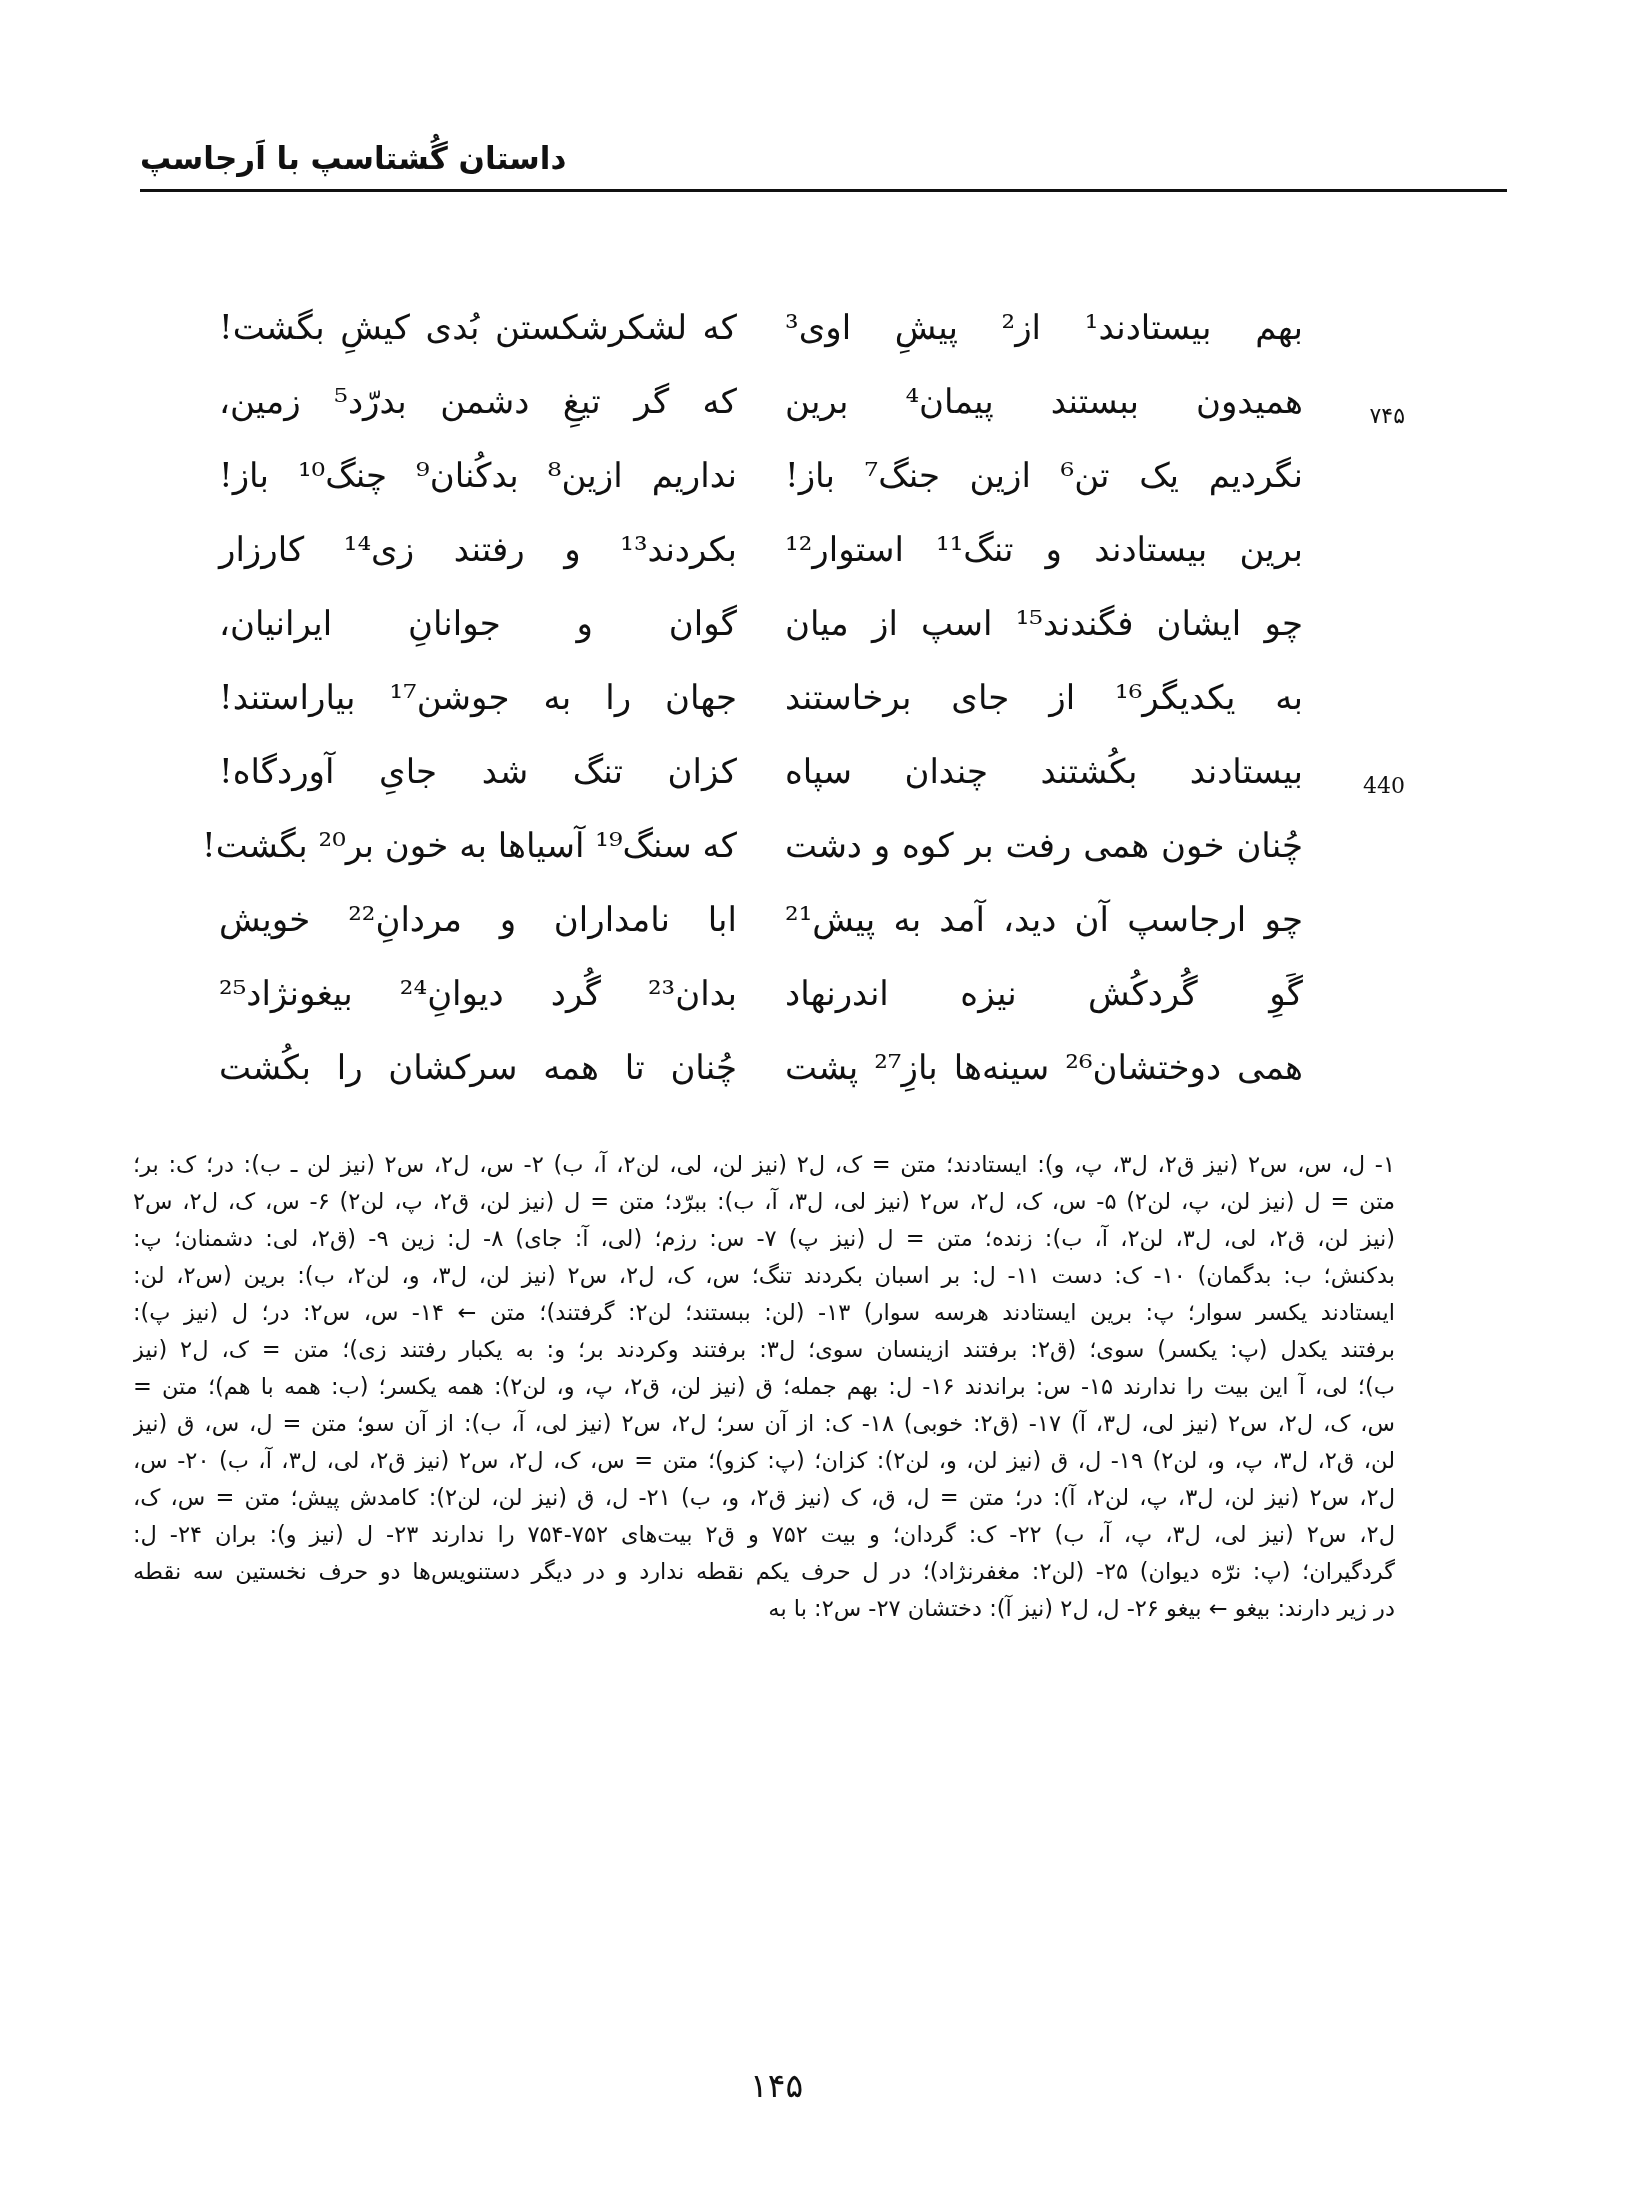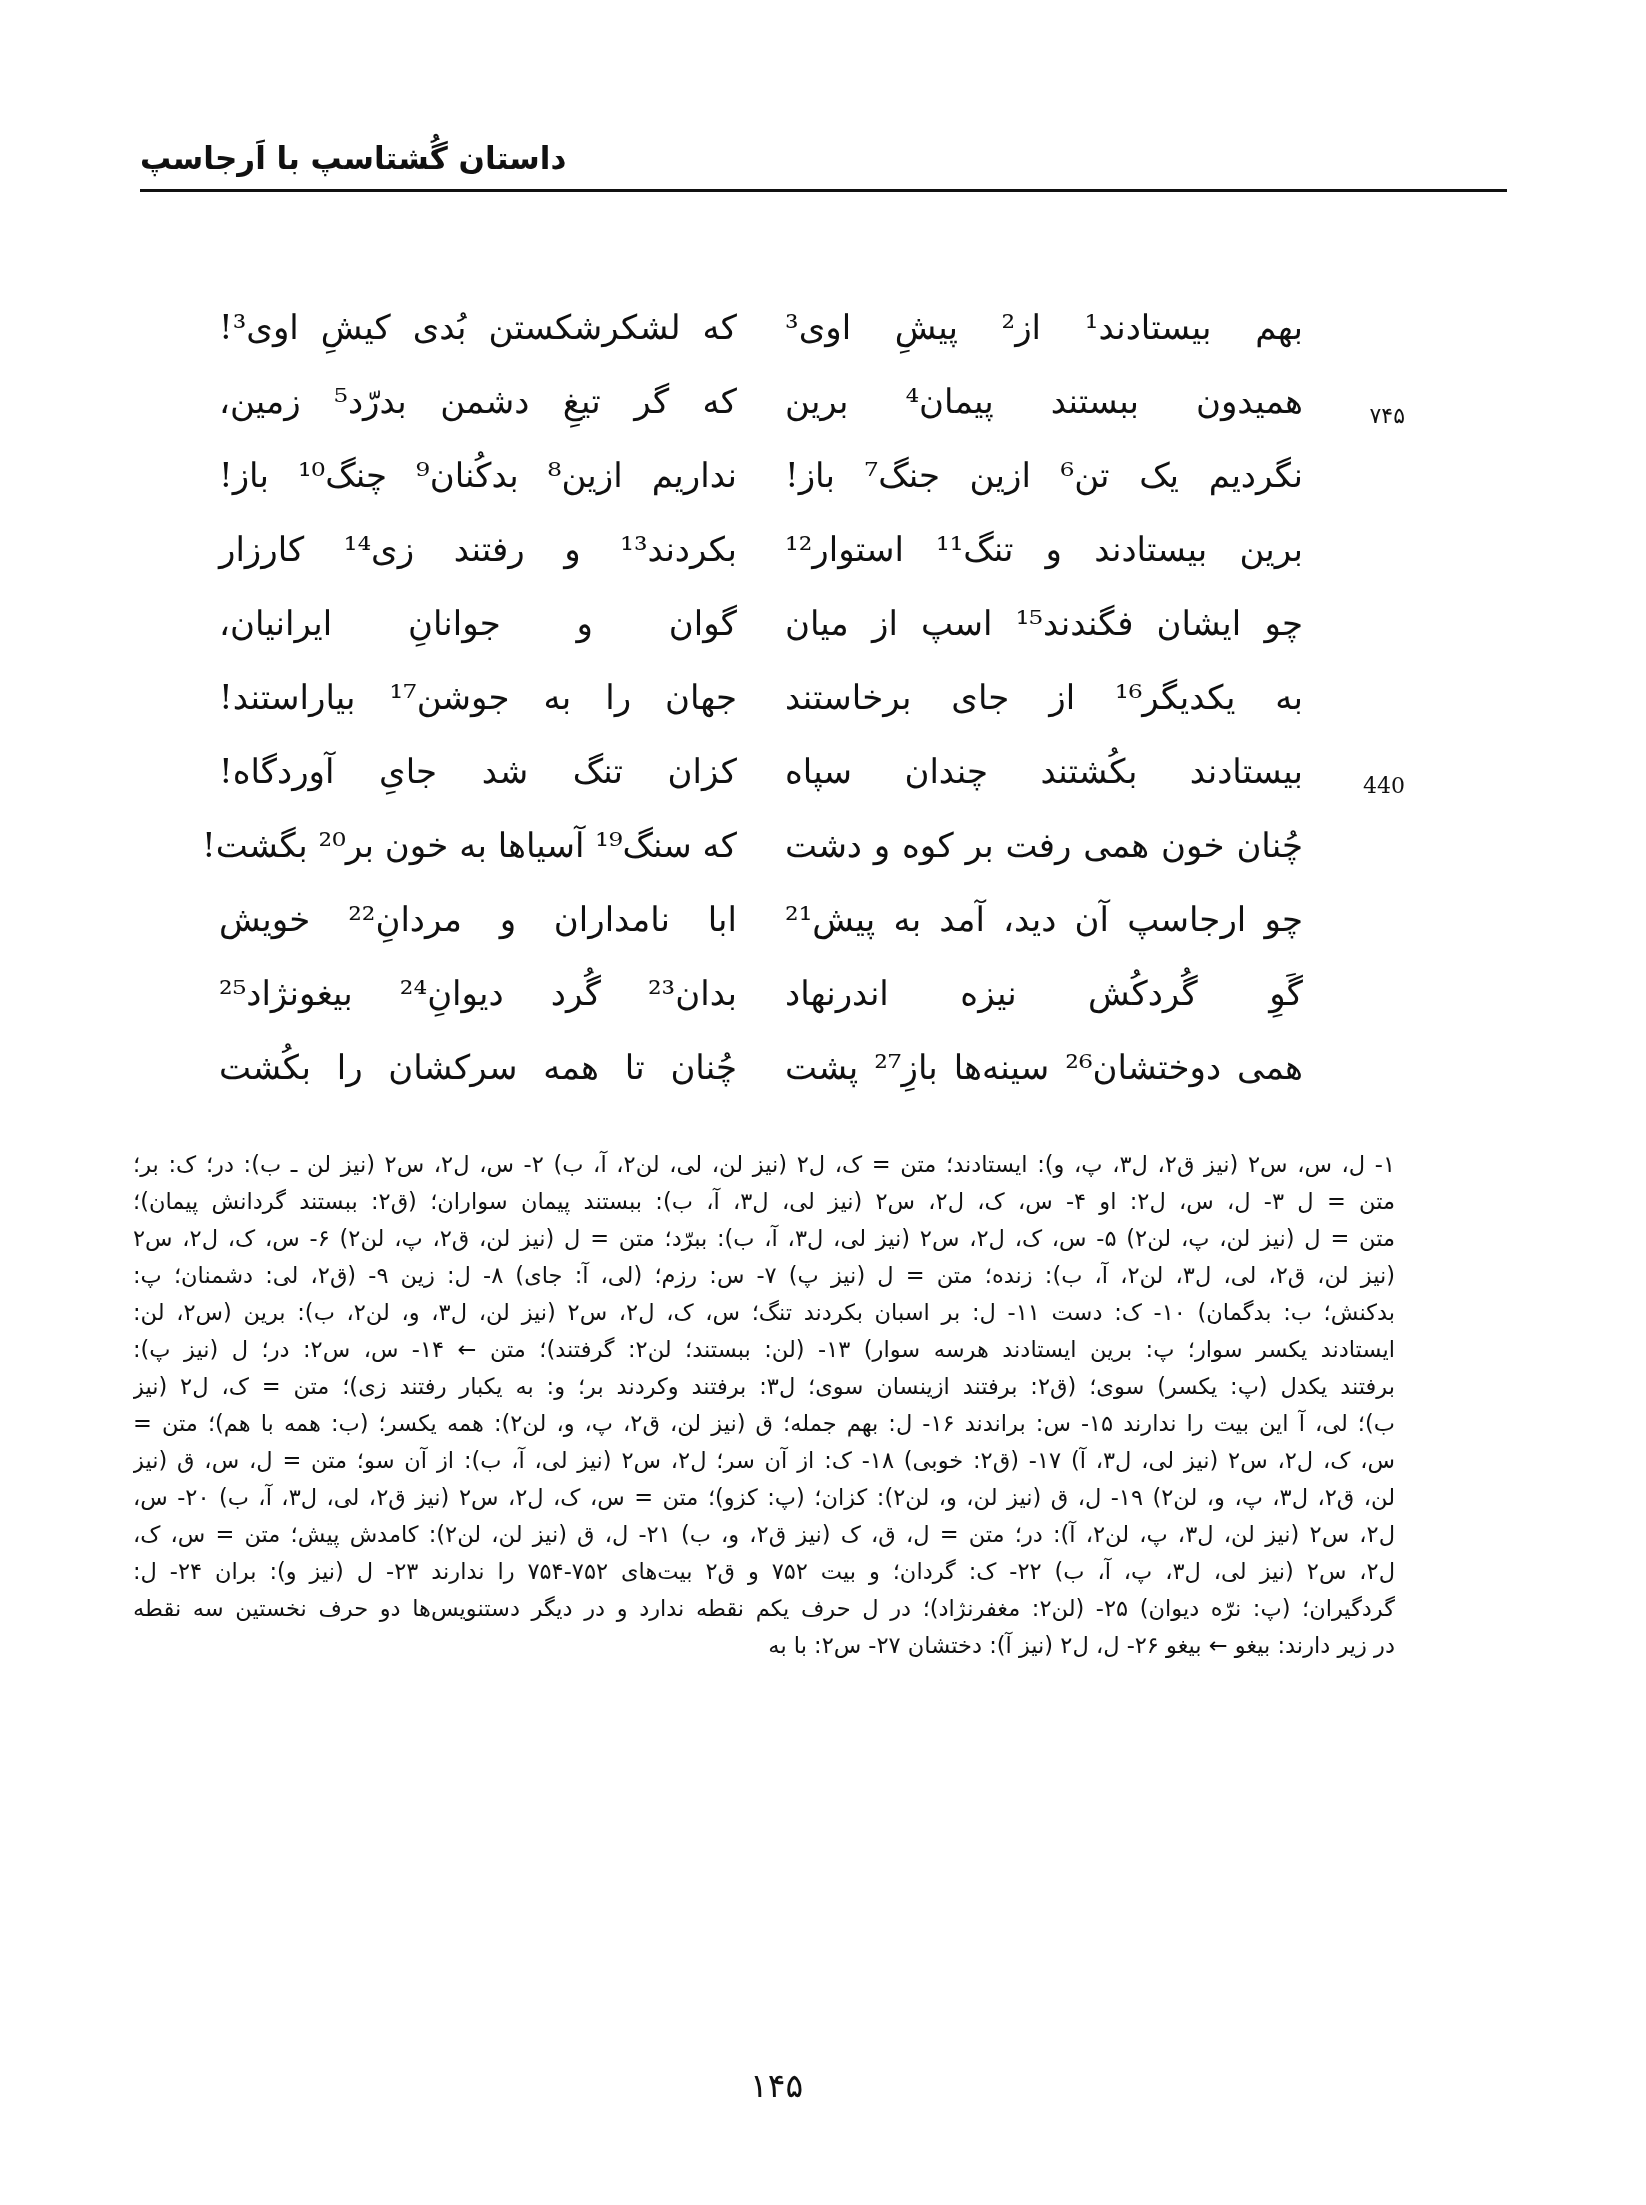--- a/index.html
+++ b/index.html
@@ -51,21 +51,21 @@
 
 <div class="page-header">
   <div class="header-title">داستان گُشتاسپ با اَرجاسپ</div>
   <div class="header-rule"></div>
 </div>
 
 <div class="poem">
   <div class="row">
     <span class="line-num"></span>
     <span class="hemi hemi-right">بهم بیستادند¹ از² پیشِ اوی³</span>
-    <span class="hemi hemi-left">که لشکرشکستن بُدی کیشِ اوی³!</span>
+    <span class="hemi hemi-left">که لشکرشکستن بُدی کیشِ بگشت!</span>
   </div>
   <div class="row">
     <span class="line-num">۷۴۵</span>
     <span class="hemi hemi-right">همیدون ببستند پیمان⁴ برین</span>
     <span class="hemi hemi-left">که گر تیغِ دشمن بدرّد⁵ زمین،</span>
   </div>
   <div class="row">
     <span class="line-num"></span>
     <span class="hemi hemi-right">نگردیم یک تن⁶ ازین جنگ⁷ باز!</span>
     <span class="hemi hemi-left">نداریم ازین⁸ بدکُنان⁹ چنگ¹⁰ باز!</span>
@@ -107,21 +107,20 @@
   </div>
   <div class="row">
     <span class="line-num"></span>
     <span class="hemi hemi-right">همی دوختشان²⁶ سینه‌ها بازِ²⁷ پشت</span>
     <span class="hemi hemi-left">چُنان تا همه سرکشان را بکُشت</span>
   </div>
 </div>
 
 <div class="footnotes">
   <span class="fn-line">۱- ل، س، س۲ (نیز ق۲، ل۳، پ، و): ایستادند؛ متن = ک، ل۲ (نیز لن، لی، لن۲، آ، ب) ۲- س، ل۲، س۲ (نیز لن ـ ب): در؛ ک: بر؛</span>
-  <span class="fn-line">متن = ل ۳- ل، س، ل۲: او ۴- س، ک، ل۲، س۲ (نیز لی، ل۳، آ، ب): ببستند پیمان سواران؛ (ق۲: ببستند گردانش پیمان)؛</span>
   <span class="fn-line">متن = ل (نیز لن، پ، لن۲) ۵- س، ک، ل۲، س۲ (نیز لی، ل۳، آ، ب): ببرّد؛ متن = ل (نیز لن، ق۲، پ، لن۲) ۶- س، ک، ل۲، س۲</span>
   <span class="fn-line">(نیز لن، ق۲، لی، ل۳، لن۲، آ، ب): زنده؛ متن = ل (نیز پ) ۷- س: رزم؛ (لی، آ: جای) ۸- ل: زین ۹- (ق۲، لی: دشمنان؛ پ:</span>
   <span class="fn-line">بدکنش؛ ب: بدگمان) ۱۰- ک: دست ۱۱- ل: بر اسبان بکردند تنگ؛ س، ک، ل۲، س۲ (نیز لن، ل۳، و، لن۲، ب): برین (س۲، لن:</span>
   <span class="fn-line">ایستادند یکسر سوار؛ پ: برین ایستادند هرسه سوار) ۱۳- (لن: ببستند؛ لن۲: گرفتند)؛ متن ← ۱۴- س، س۲: در؛ ل (نیز پ):</span>
   <span class="fn-line">برفتند یکدل (پ: یکسر) سوی؛ (ق۲: برفتند ازینسان سوی؛ ل۳: برفتند وکردند بر؛ و: به یکبار رفتند زی)؛ متن = ک، ل۲ (نیز</span>
   <span class="fn-line">ب)؛ لی، آ این بیت را ندارند ۱۵- س: براندند ۱۶- ل: بهم جمله؛ ق (نیز لن، ق۲، پ، و، لن۲): همه یکسر؛ (ب: همه با هم)؛ متن =</span>
   <span class="fn-line">س، ک، ل۲، س۲ (نیز لی، ل۳، آ) ۱۷- (ق۲: خوبی) ۱۸- ک: از آن سر؛ ل۲، س۲ (نیز لی، آ، ب): از آن سو؛ متن = ل، س، ق (نیز</span>
   <span class="fn-line">لن، ق۲، ل۳، پ، و، لن۲) ۱۹- ل، ق (نیز لن، و، لن۲): کزان؛ (پ: کزو)؛ متن = س، ک، ل۲، س۲ (نیز ق۲، لی، ل۳، آ، ب) ۲۰- س،</span>
   <span class="fn-line">ل۲، س۲ (نیز لن، ل۳، پ، لن۲، آ): در؛ متن = ل، ق، ک (نیز ق۲، و، ب) ۲۱- ل، ق (نیز لن، لن۲): کامدش پیش؛ متن = س، ک،</span>
   <span class="fn-line">ل۲، س۲ (نیز لی، ل۳، پ، آ، ب) ۲۲- ک: گردان؛ و بیت ۷۵۲ و ق۲ بیت‌های ۷۵۲-۷۵۴ را ندارند ۲۳- ل (نیز و): بران ۲۴- ل:</span>

